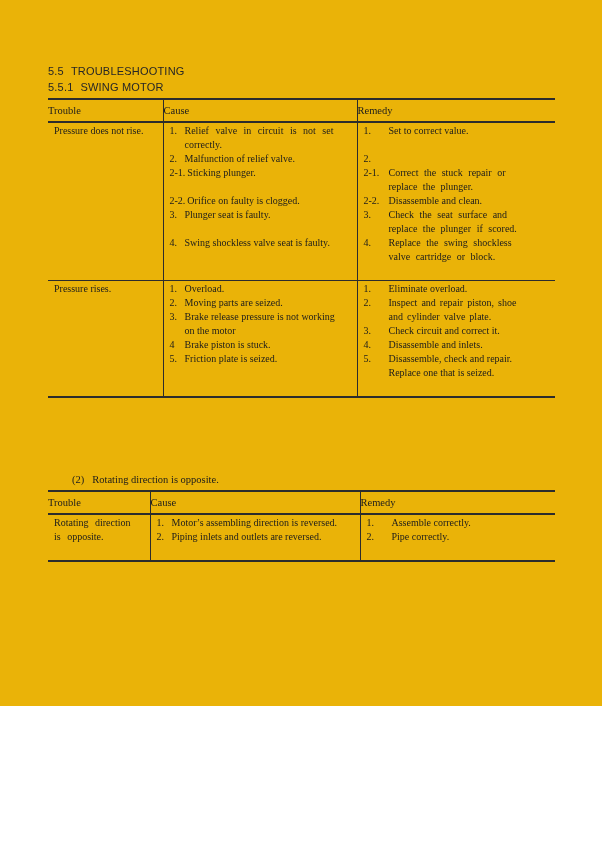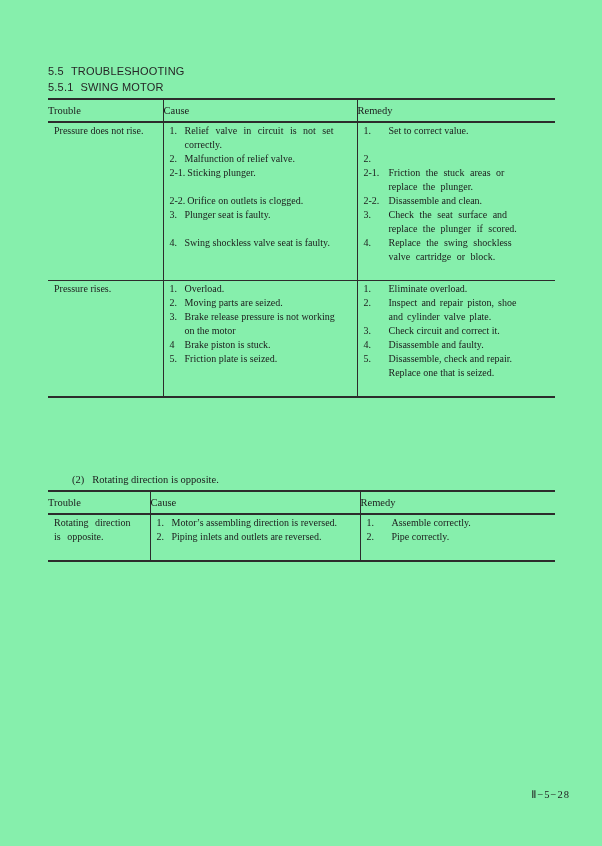--- a/index.html
+++ b/index.html
@@ -1,22 +1,22 @@
 <!DOCTYPE html>
 <html><head>
 <meta charset="utf-8">
 <title>Troubleshooting — Swing Motor</title>
 <style>
   * { box-sizing: border-box; margin: 0; padding: 0; }
   html, body { background: #ffffff; }
   .page {
     position: relative;
     width: 602px;
-    height: 846px;
-    background: #86efac;
+    height: 706px;
+    background: #eab308;
     color: #1e1e1e;
     overflow: hidden;
   }
   .content {
     position: absolute;
     left: 48px;
     top: 65px;
     width: 507px;
   }
   .h-sans {
@@ -107,30 +107,30 @@
       </thead>
       <tbody>
         <tr>
           <td class="c1 trouble">Pressure does not rise.</td>
           <td class="c2 cause">
             <div class="item"><span class="num">1.</span><span class="txt" style="word-spacing:4px">Relief valve in circuit is not set
 correctly.</span></div>
             <div class="item"><span class="num">2.</span><span class="txt">Malfunction of relief valve.</span></div>
             <div class="item"><span class="num">2-1.</span><span class="txt">Sticking plunger.</span></div>
             <div class="item"></div>
-            <div class="item"><span class="num">2-2.</span><span class="txt">Orifice on outlets is clogged.</span></div>
+            <div class="item"><span class="num">2-2.</span><span class="txt">Orifice on faulty is clogged.</span></div>
             <div class="item"><span class="num">3.</span><span class="txt">Plunger seat is faulty.</span></div>
             <div class="item"></div>
             <div class="item"><span class="num">4.</span><span class="txt">Swing shockless valve seat is faulty.</span></div>
           </td>
           <td class="c3 remedy">
             <div class="item"><span class="num">1.</span><span class="txt">Set to correct value.</span></div>
             <div class="item"></div>
             <div class="item"><span class="num">2.</span><span class="txt"></span></div>
-            <div class="item"><span class="num">2-1.</span><span class="txt" style="word-spacing:3px">Friction the stuck areas or
+            <div class="item"><span class="num">2-1.</span><span class="txt" style="word-spacing:3px">Correct the stuck repair or
 replace the plunger.</span></div>
             <div class="item"><span class="num">2-2.</span><span class="txt">Disassemble and clean.</span></div>
             <div class="item"><span class="num">3.</span><span class="txt" style="word-spacing:3px">Check the seat surface and
 replace the plunger if scored.</span></div>
             <div class="item"><span class="num">4.</span><span class="txt" style="word-spacing:3px">Replace the swing shockless
 valve cartridge or block.</span></div>
           </td>
         </tr>
         <tr>
           <td class="c1 trouble">Pressure rises.</td>
@@ -140,21 +140,21 @@
             <div class="item"><span class="num">3.</span><span class="txt">Brake release pressure is not working
 on the motor</span></div>
             <div class="item"><span class="num">4</span><span class="txt">Brake piston is stuck.</span></div>
             <div class="item"><span class="num">5.</span><span class="txt">Friction plate is seized.</span></div>
           </td>
           <td class="c3 remedy">
             <div class="item"><span class="num">1.</span><span class="txt">Eliminate overload.</span></div>
             <div class="item"><span class="num">2.</span><span class="txt" style="word-spacing:1.5px">Inspect and repair piston, shoe
 and cylinder valve plate.</span></div>
             <div class="item"><span class="num">3.</span><span class="txt">Check circuit and correct it.</span></div>
-            <div class="item"><span class="num">4.</span><span class="txt">Disassemble and faulty.</span></div>
+            <div class="item"><span class="num">4.</span><span class="txt">Disassemble and inlets.</span></div>
             <div class="item"><span class="num">5.</span><span class="txt">Disassemble, check and repair.
 Replace one that is seized.</span></div>
           </td>
         </tr>
       </tbody>
     </table>
 
     <div class="para sec2"><span class="plabel">(2)</span><span>Rotating direction is opposite.</span></div>
 
     <table class="ts">

